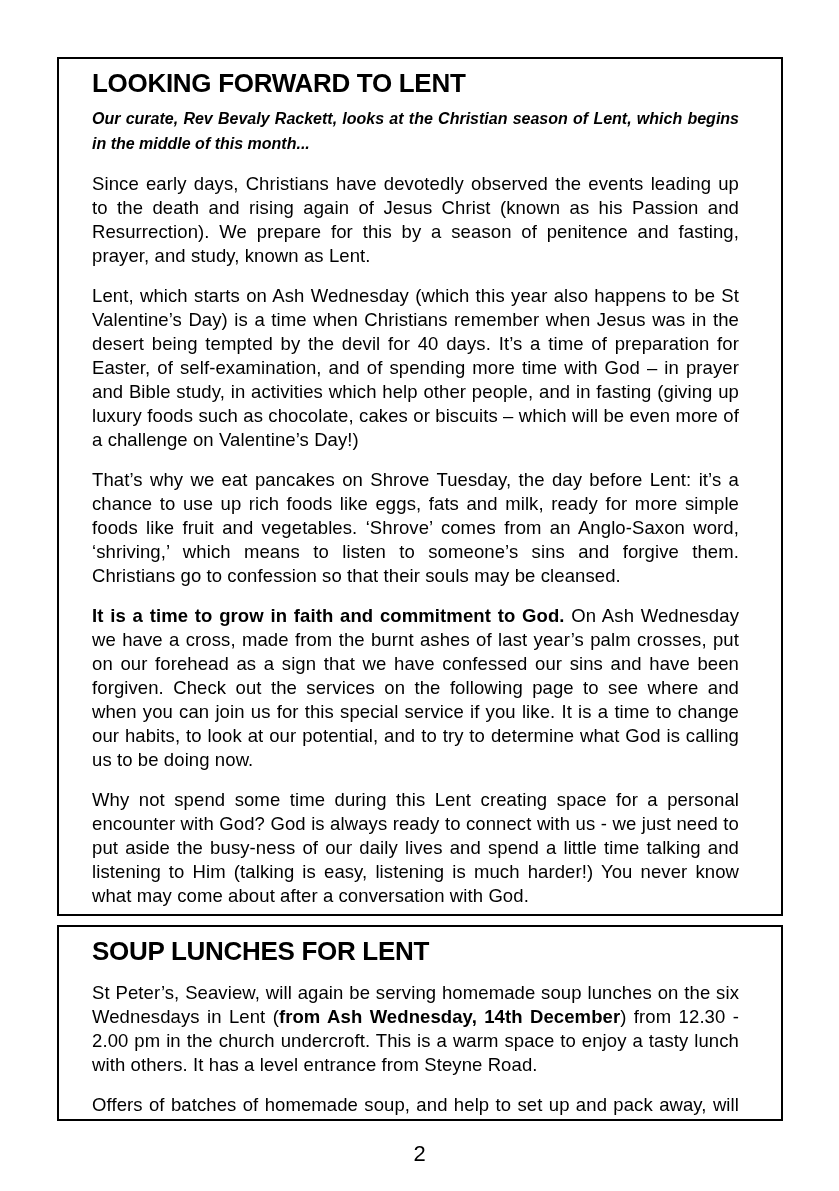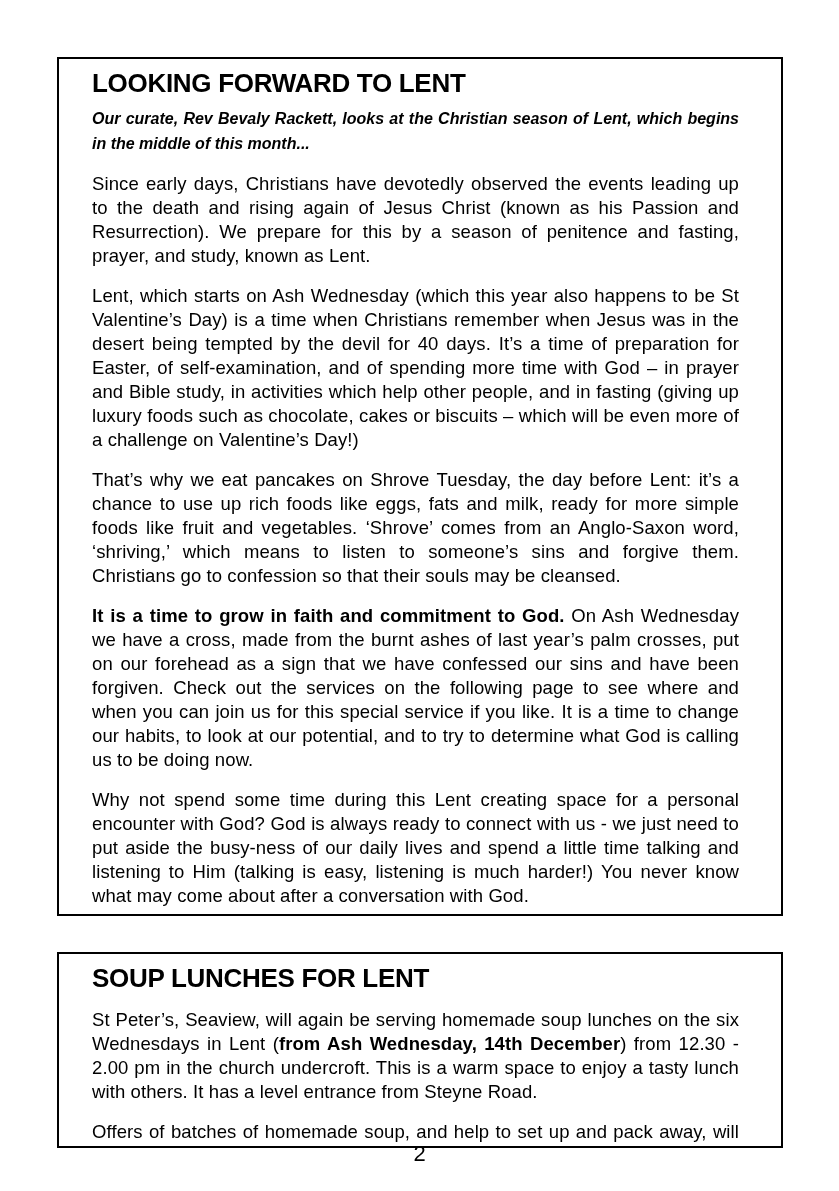--- a/index.html
+++ b/index.html
@@ -24,21 +24,21 @@
     box-sizing: border-box;
     background: #ffffff;
     padding: 6px 42px 4px 33px;
     overflow: hidden;
   }
   .box-lent {
     top: 57px;
     height: 859px;
   }
   .box-soup {
-    top: 952px;
+    top: 925px;
     height: 196px;
   }
   h1.article-title {
     font-size: 26px;
     font-weight: bold;
     letter-spacing: -0.3px;
     margin: 4px 0 9px 0;
     color: #000000;
     line-height: 28px;
   }

